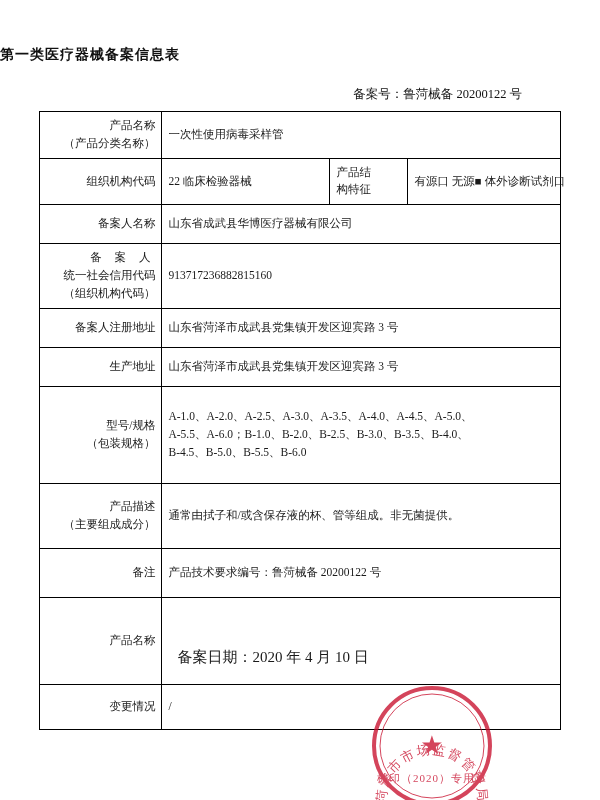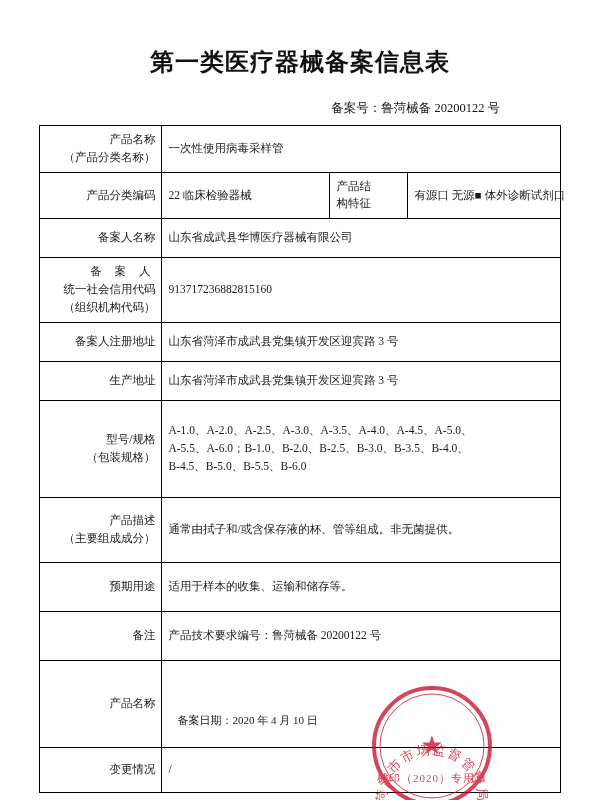--- a/index.html
+++ b/index.html
@@ -15,33 +15,32 @@
     overflow: hidden;
     position: relative;
   }
   .page {
     position: relative;
     width: 600px;
     height: 800px;
     box-sizing: border-box;
   }
   .doc-title {
-    text-align: center;
-    font-size: 24px;
+    font-size: 14px;
     font-weight: bold;
     letter-spacing: 1px;
     margin-top: 46px;
     color: #111;
     font-family: "Liberation Serif", "DejaVu Serif", serif;
   }
   .record-no {
     text-align: right;
     font-size: 12.5px;
     margin-top: 22px;
-    margin-right: 100px;
+    margin-right: 78px;
     color: #111;
   }
   table.form {
     border-collapse: collapse;
     width: 520px;
     margin: 8px auto 0 auto;
     table-layout: fixed;
   }
   table.form td {
     border: 1px solid #000;
@@ -98,21 +97,21 @@
   .date-line {
     position: relative;
     z-index: 2;
   }
   .unit-cell {
     height: 64px;
     position: relative;
   }
   .date-text {
     padding-left: 9px;
-    font-size: 11px;
+    font-size: 15px;
   }
 </style>
 </head>
 <body>
 
 <div class="page">
 
   <div class="doc-title">第一类医疗器械备案信息表</div>
 
   <div class="record-no">备案号：鲁菏械备 20200122 号</div>
@@ -128,21 +127,21 @@
     <tbody>
         <tr>
       <td class="label label-lines">
         <span>产品名称</span>
         <span>（产品分类名称）</span>
       </td>
       <td class="value" colspan="3">一次性使用病毒采样管</td>
     </tr>
 
     <tr>
-      <td class="label">产品分类编码</td>
+      <td class="label">组织机构代码</td>
       <td class="value">22 临床检验器械</td>
       <td class="sub-label label-lines">
         <span>产品结</span>
         <span>构特征</span>
       </td>
       <td class="value inline-opts">有源口  无源■  体外诊断试剂口</td>
     </tr>
 
     <tr class="row-tall">
       <td class="label">备案人名称</td>
@@ -181,24 +180,20 @@
     </tr>
 
     <tr>
       <td class="label label-lines" style="height:54px">
         <span>产品描述</span>
         <span>（主要组成成分）</span>
       </td>
       <td class="value" colspan="3">通常由拭子和/或含保存液的杯、管等组成。非无菌提供。</td>
     </tr>
 
-    <tr>
-      <td class="label" style="height:38px">预期用途</td>
-      <td class="value" colspan="3">适用于样本的收集、运输和储存等。</td>
-    </tr>
 
 
     <tr>
       <td class="label" style="height:38px">备注</td>
       <td class="value" colspan="3">产品技术要求编号：鲁菏械备 20200122 号</td>
     </tr>
 
     <tr>
       <td class="label" style="height:76px">产品名称</td>
       <td class="value unit-cell" colspan="3">

